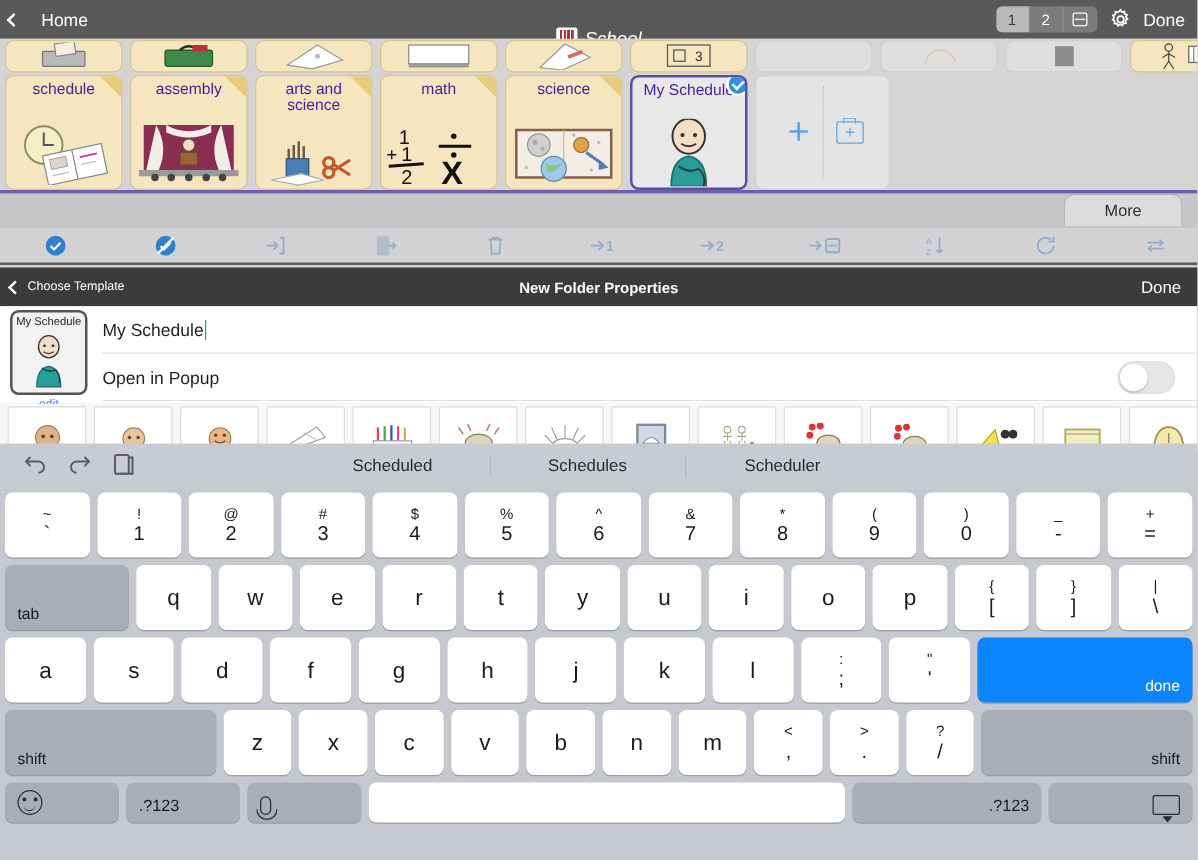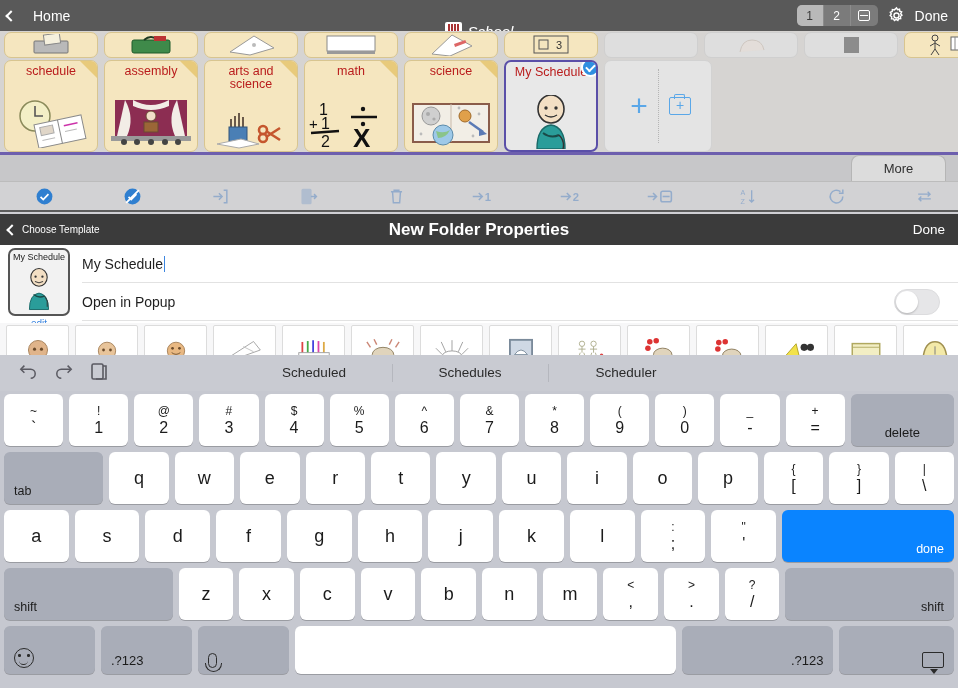--- a/index.html
+++ b/index.html
@@ -81,21 +81,21 @@
   .card {
     position: relative; border-radius: 7px; border: 1px solid #d8c590;
     background: #f5e6bf; overflow: hidden; flex: 0 0 94px;
   }
   .card.gray { background: #dedede; border-color: #cfcfcf; }
   .card .corner {
     position: absolute; right: 0; top: 0; width: 0; height: 0;
     border-top: 17px solid #e8ca7b; border-left: 17px solid transparent;
   }
   .card .label {
-    text-align: center; font-size: 12.5px; color: #b91c1c; line-height: 13px;
+    text-align: center; font-size: 12.5px; color: #4c1d95; line-height: 13px;
     padding: 4px 2px 0; font-weight: 400;
   }
   .card .art {
     position: absolute; left: 0; right: 0; bottom: 2px; height: 52px;
     display: flex; align-items: center; justify-content: center;
   }
   .card-selected {
     border: 2px solid #5a4fa8; background: #e8e8e8;
   }
   .check-badge {
@@ -158,21 +158,21 @@
   
   .props-header {
     position: absolute; left: 0; top: 214px; width: 958px; height: 31px;
     background: #3b3b3b; color: #fff; display: flex; align-items: center;
   }
   .props-back { display: flex; align-items: center; gap: 4px; padding-left: 8px; }
   .props-back .chev-left { border-color: #fff; }
   .props-back span { font-size: 10px; }
   .props-title {
     position: absolute; left: 0; right: 0; text-align: center;
-    font-size: 17px; font-weight: bold; pointer-events: none;
+    font-size: 12px; font-weight: bold; pointer-events: none;
   }
   .props-done { margin-left: auto; padding-right: 13px; font-size: 13.5px; }
 
   
   .props-body {
     position: absolute; left: 0; top: 245px; width: 958px; height: 78px; background: #fff;
   }
   .thumb-col {
     position: absolute; left: 8px; top: 3px; width: 62px; text-align: center;
   }
@@ -249,21 +249,21 @@
     font-size: 17px; color: #1b1b1b; flex: 1 1 0;
   }
   .key.dark { background: #a9adb8; }
   .key.blue { background: #0a84ff; color: #fff; }
   .key .sub { font-size: 12px; line-height: 12px; color: #1b1b1b; margin-bottom: 2px; }
   .key .main { font-size: 16px; line-height: 17px; }
   .key .only { font-size: 18px; }
   .key.side-label { justify-content: flex-end; align-items: flex-start; padding: 0 0 6px 10px; font-size: 12.5px; }
   .key.side-label-right { justify-content: flex-end; align-items: flex-end; padding: 0 10px 6px 0; font-size: 12.5px; }
   .key.label-center-bottom { justify-content: flex-end; padding-bottom: 6px; font-size: 13px; }
-  .kb-row.row-bottom .key { height: 48px; }
+  .kb-row.row-bottom .key { height: 32px; }
 
   .emoji-face {
     width: 20px; height: 20px; border-radius: 50%; border: 1.5px solid #2b2b2b; position: relative;
   }
   .emoji-face::before {
     content: ""; position: absolute; left: 3px; top: 5px; width: 2.5px; height: 2.5px;
     background: #2b2b2b; border-radius: 50%;
     box-shadow: 9px 0 0 #2b2b2b;
   }
   .emoji-face::after {
@@ -875,21 +875,20 @@
           <span class="main">0</span>
         </div>
         <div class="key">
           <span class="sub">_</span>
           <span class="main">-</span>
         </div>
         <div class="key">
           <span class="sub">+</span>
           <span class="main">=</span>
         </div>
-        <div class="key dark label-center-bottom" style="flex:1.75 1 0">delete</div>
       </div>
 
       <div class="kb-row">
         <div class="key dark side-label" style="flex:1.5 1 0">tab</div>
         <div class="key">
             <span class="only">q</span>
           </div>
         <div class="key">
             <span class="only">w</span>
           </div>

